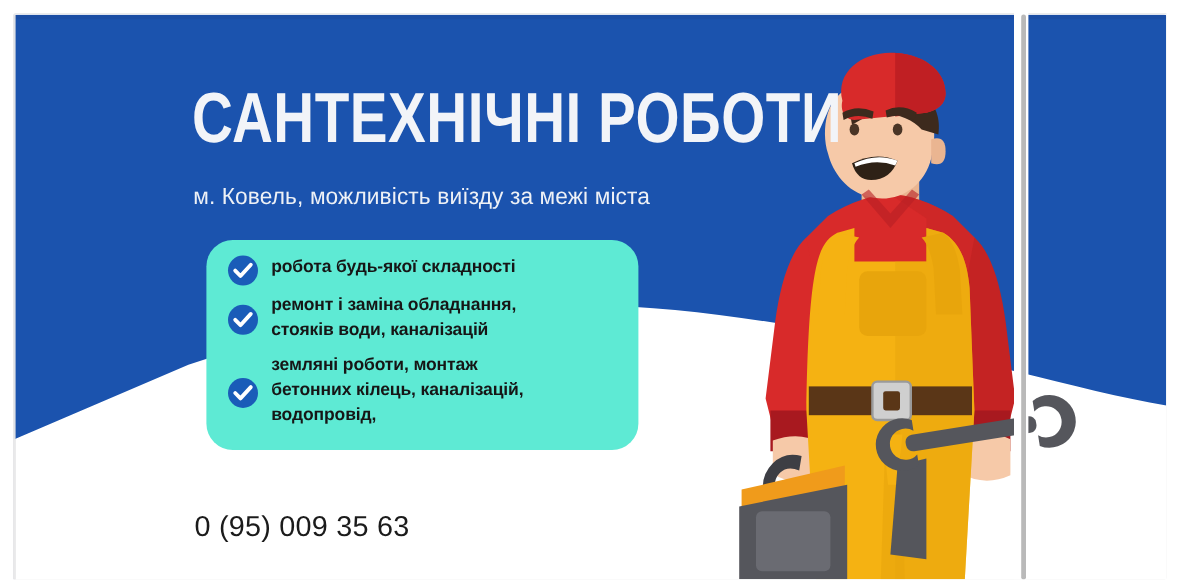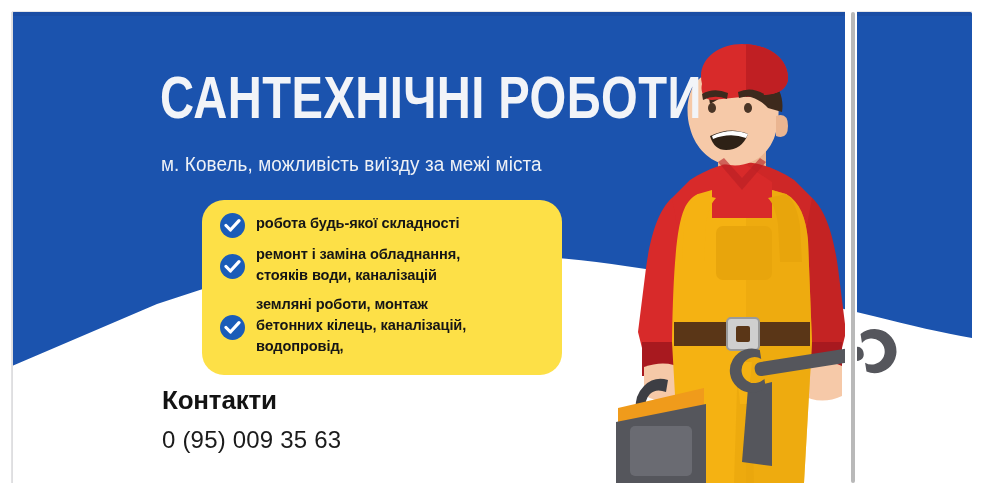--- a/index.html
+++ b/index.html
@@ -57,21 +57,21 @@
     color:#eef1f6;
     letter-spacing:0.1px;
     white-space:nowrap;
     transform:scaleX(0.97);
     transform-origin:left top;
   }
 
   
   .features{
     position:absolute;left:160px;top:188px;width:360px;height:175px;
-    background:#fde047;border-radius:22px;margin-left:30px;
+    background:#5eead4;border-radius:22px;
   }
   .feature-row{
     position:absolute;display:flex;align-items:flex-start;
   }
   .feature-row .bullet{
     flex:0 0 auto;width:25px;height:25px;border-radius:50%;
     background:#1a5cb8;position:relative;margin-right:11px;
   }
   .feature-row .bullet svg{position:absolute;left:4px;top:5px;}
   .feature-text{
@@ -251,21 +251,20 @@
               <path d="M2,7.5 L6.4,12 L15,2.6" fill="none" stroke="#ffffff" stroke-width="3.2" stroke-linecap="round" stroke-linejoin="round"></path>
             </svg>
           </span>
           <span class="feature-text">земляні роботи, монтаж
 бетонних кілець, каналізацій,
 водопровід,</span>
         </div>
 
       </div>
 
-      <div class="contacts-title">Контакти</div>
       <div class="contacts-phone">0 (95) 009 35 63</div>
 
     </div>
   </div>
 
   <div class="left-rule"></div>
   <div class="scroll-track"></div>
   <div class="scroll-thumb"></div>
 
 </div>

